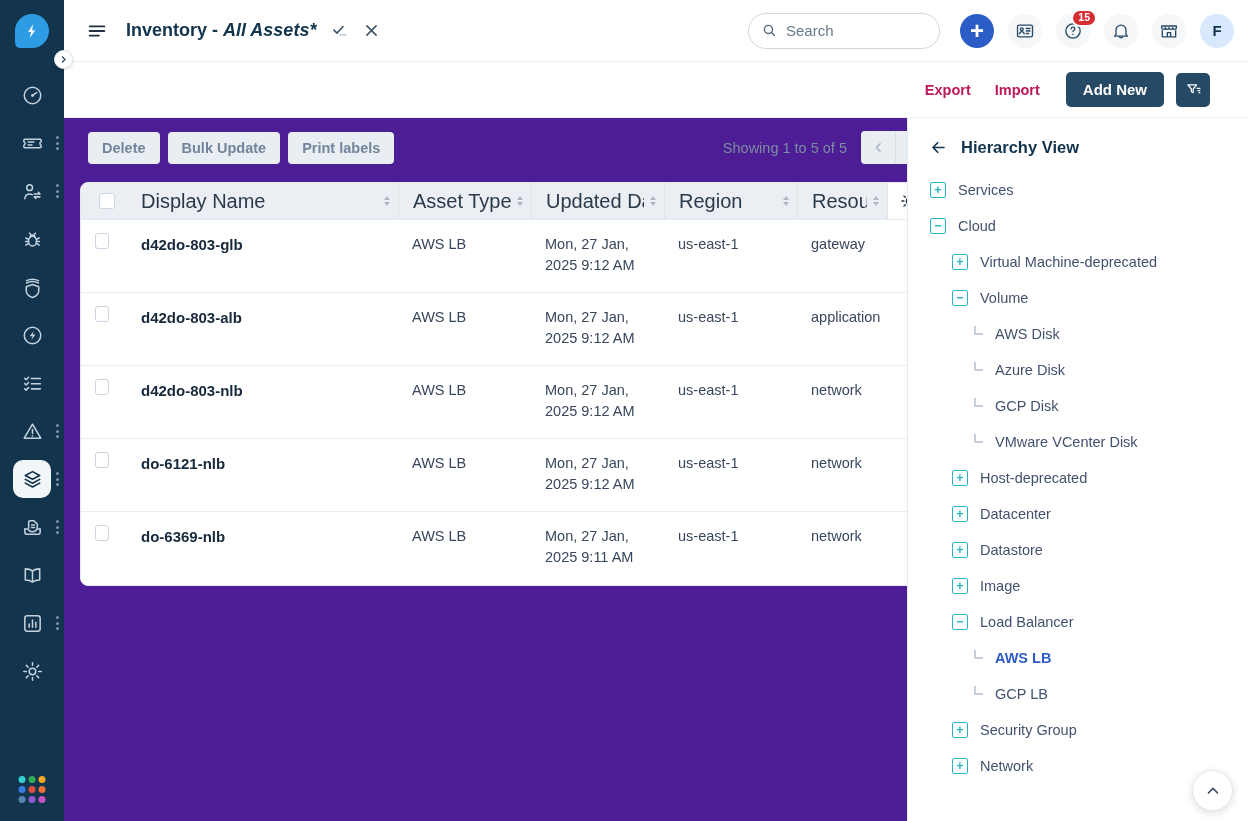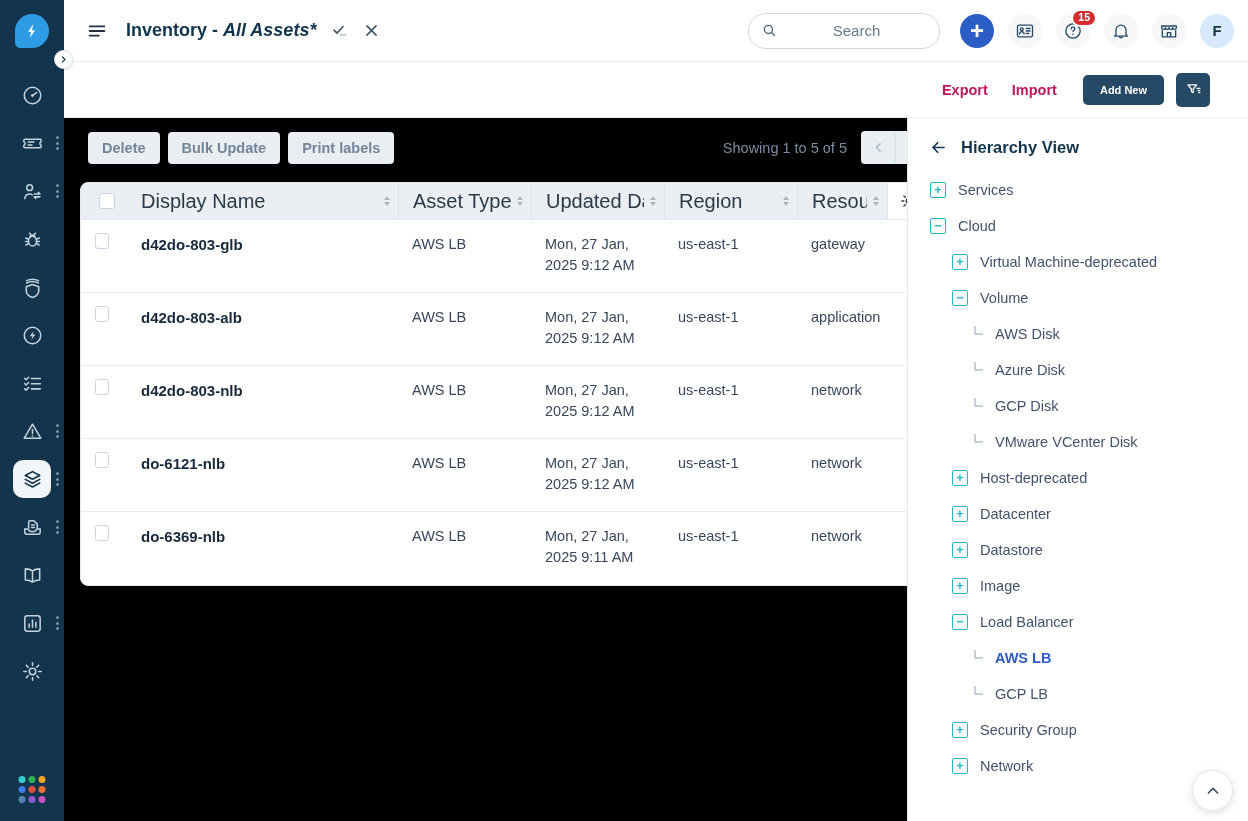--- a/index.html
+++ b/index.html
@@ -29,42 +29,42 @@
 
   .topbar { height:62px; background:#fff; border-bottom:1px solid #E9EDF1; display:flex; align-items:center;
             padding:0 14px 0 22px; flex-shrink:0; }
   .hamburger { color:#22313F; cursor:pointer; }
   .page-title { margin-left:18px; font-size:18px; font-weight:bold; color:#12344D; white-space:nowrap; }
   .page-title .view { font-style:italic; margin-left:5px; }
   .title-ic { margin-left:14px; color:#3E5468; cursor:pointer; }
 
   .search-pill { margin-left:auto; width:192px; height:36px; border:1px solid #CFD7DF; border-radius:18px;
             display:flex; align-items:center; padding:0 12px; gap:8px; background:#fff; }
-  .search-pill input { border:none; outline:none; width:100%; font-size:15px; font-family:inherit; color:#4c1d95; background:transparent;text-align:center; }
+  .search-pill input { border:none; outline:none; width:100%; font-size:15px; font-family:inherit; color:#4c1d95; background:transparent; }
   .search-pill input::placeholder { color:#68798B; }
 
   .tb-actions { display:flex; align-items:center; gap:14px; margin-left:20px; }
   .plus-btn { width:34px; height:34px; border-radius:50%; background:#2C5CC5; color:#fff; font-size:24px; line-height:30px;
             text-align:center; font-weight:bold; cursor:pointer; border:none; }
   .chip { width:34px; height:34px; border-radius:50%; background:#F5F7F9; display:flex; align-items:center; justify-content:center;
             color:#264966; position:relative; cursor:pointer; }
   .badge { position:absolute; top:-5px; right:-7px; background:#D72D30; color:#fff; font-size:10.5px; font-weight:bold;
             padding:1.5px 5px; border-radius:9px; border:2px solid #fff; line-height:1.1; }
   .avatar { width:34px; height:34px; border-radius:50%; background:#D8E9FD; color:#12344D; font-weight:bold; font-size:15px;
             display:flex; align-items:center; justify-content:center; cursor:pointer; }
 
   .actionbar { height:56px; background:#fff; border-bottom:1px solid #EDF0F3; display:flex; align-items:center;
             justify-content:flex-end; padding-right:38px; gap:24px; flex-shrink:0; }
   .link { color:#be185d; font-weight:bold; font-size:14.5px; text-decoration:none; cursor:pointer; }
-  .add-new { background:#264966; color:#fff; font-weight:bold; font-size:11px; padding:9px 17px; border-radius:5px;
+  .add-new { background:#264966; color:#fff; font-weight:bold; font-size:15px; padding:9px 17px; border-radius:5px;
             border:none; cursor:pointer; margin-left:2px; }
   .filter-btn { background:#264966; width:34px; height:34px; border-radius:5px; border:none; display:flex;
             align-items:center; justify-content:center; cursor:pointer; margin-left:-12px; }
 
-  .content { flex:1; display:flex; background:#000000; min-height:0;gap:28px; }
+  .content { flex:1; display:flex; background:#4c1d95; min-height:0;gap:28px; }
   .main { flex:1; padding:13px 16px 0; min-width:0; }
 
   .toolbar { width:851px; display:flex; align-items:center; padding-left:8px; margin-bottom:18px; }
   .toolbar-btn { background:#E9EEF2; color:#73849B; font-weight:bold; font-size:14.5px; padding:8px 14px;
             border-radius:4px; border:none; margin-right:8px; cursor:pointer; font-family:inherit; }
   .showing { margin-left:auto; color:#7C8CA0; font-size:14.5px; margin-right:14px; }
   .pager { display:flex; border-radius:4px; overflow:hidden; }
   .pager-btn { width:35px; height:33px; background:#E9EEF2; display:flex; align-items:center; justify-content:center;
             border:none; cursor:pointer; }
   .pager-btn:first-child { border-right:1px solid #D9E0E7; }

